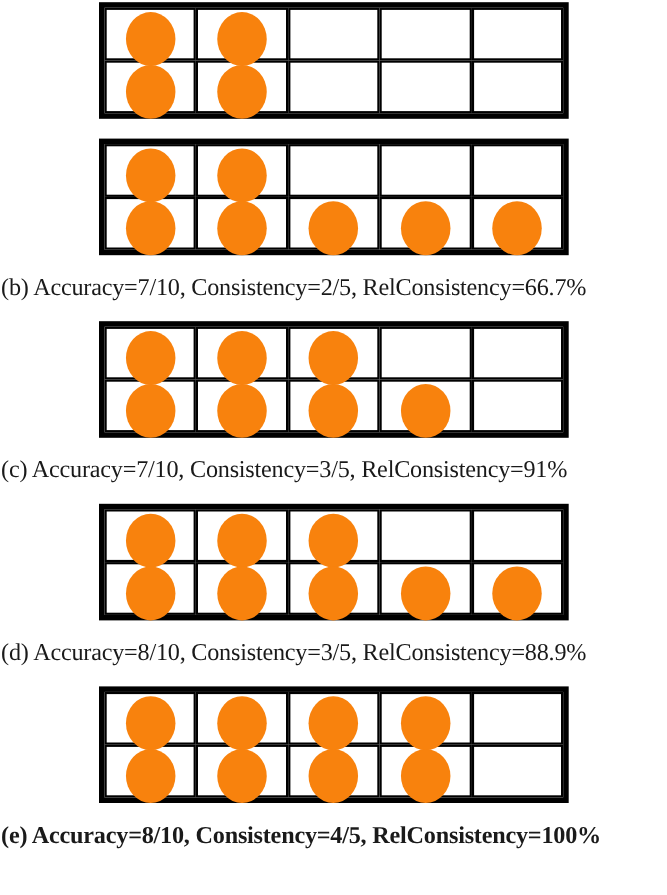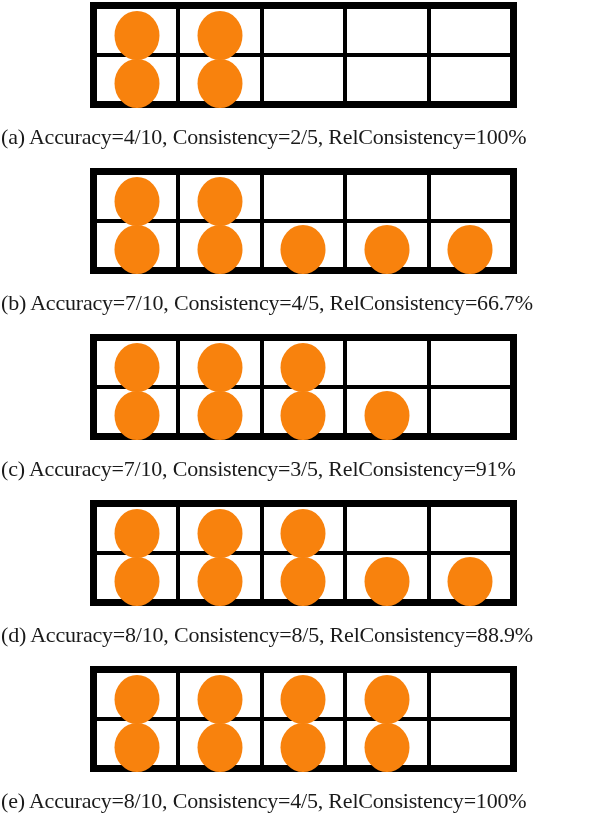--- a/index.html
+++ b/index.html
@@ -17,21 +17,21 @@
     width: 606px;
     height: 814px;
     padding-top: 2px;
     overflow: hidden;
     font-family: "Liberation Serif", serif;
   }
   .subfigure {
     margin: 0 0 18px 0;
     padding: 0;
   }
-  .subfigure:last-child { margin-bottom: 0; }
+  .subfigure:last-child { margin-bottom: 0; font-weight: bold; }
   .tf-grid {
     display: grid;
     grid-template-columns: repeat(5, 1fr);
     grid-template-rows: repeat(2, 1fr);
     width: 427px;
     height: 106px;
     margin-left: 90px;
     border: 5px solid var(--line-color);
     background: #ffffff;
   }
@@ -78,50 +78,49 @@
         <div class="cell">
           <span class="dot"></span>
         </div>
         <div class="cell">
           <span class="dot"></span>
         </div>
         <div class="cell"></div>
         <div class="cell"></div>
         <div class="cell"></div>
       </div>
-      <figcaption class="caption">(a) Accuracy=4/10, Consistency=2/5, RelConsistency=100%</figcaption>
-    </figure>
-    <figure class="subfigure">
-      <div class="tf-grid">
-        <div class="cell">
-          <span class="dot"></span>
-        </div>
-        <div class="cell">
-          <span class="dot"></span>
-        </div>
-        <div class="cell"></div>
-        <div class="cell"></div>
-        <div class="cell"></div>
-        <div class="cell">
-          <span class="dot"></span>
-        </div>
-        <div class="cell">
-          <span class="dot"></span>
-        </div>
-        <div class="cell">
-          <span class="dot"></span>
-        </div>
-        <div class="cell">
-          <span class="dot"></span>
-        </div>
-        <div class="cell">
-          <span class="dot"></span>
-        </div>
-      </div>
-      <figcaption class="caption">(b) Accuracy=7/10, Consistency=4/5, RelConsistency=66.7%</figcaption>
+    </figure>
+    <figure class="subfigure">
+      <div class="tf-grid">
+        <div class="cell">
+          <span class="dot"></span>
+        </div>
+        <div class="cell">
+          <span class="dot"></span>
+        </div>
+        <div class="cell"></div>
+        <div class="cell"></div>
+        <div class="cell"></div>
+        <div class="cell">
+          <span class="dot"></span>
+        </div>
+        <div class="cell">
+          <span class="dot"></span>
+        </div>
+        <div class="cell">
+          <span class="dot"></span>
+        </div>
+        <div class="cell">
+          <span class="dot"></span>
+        </div>
+        <div class="cell">
+          <span class="dot"></span>
+        </div>
+      </div>
+      <figcaption class="caption">(b) Accuracy=7/10, Consistency=2/5, RelConsistency=66.7%</figcaption>
     </figure>
     <figure class="subfigure">
       <div class="tf-grid">
         <div class="cell">
           <span class="dot"></span>
         </div>
         <div class="cell">
           <span class="dot"></span>
         </div>
         <div class="cell">
@@ -167,21 +166,21 @@
         <div class="cell">
           <span class="dot"></span>
         </div>
         <div class="cell">
           <span class="dot"></span>
         </div>
         <div class="cell">
           <span class="dot"></span>
         </div>
       </div>
-      <figcaption class="caption">(d) Accuracy=8/10, Consistency=8/5, RelConsistency=88.9%</figcaption>
+      <figcaption class="caption">(d) Accuracy=8/10, Consistency=3/5, RelConsistency=88.9%</figcaption>
     </figure>
     <figure class="subfigure">
       <div class="tf-grid">
         <div class="cell">
           <span class="dot"></span>
         </div>
         <div class="cell">
           <span class="dot"></span>
         </div>
         <div class="cell">

